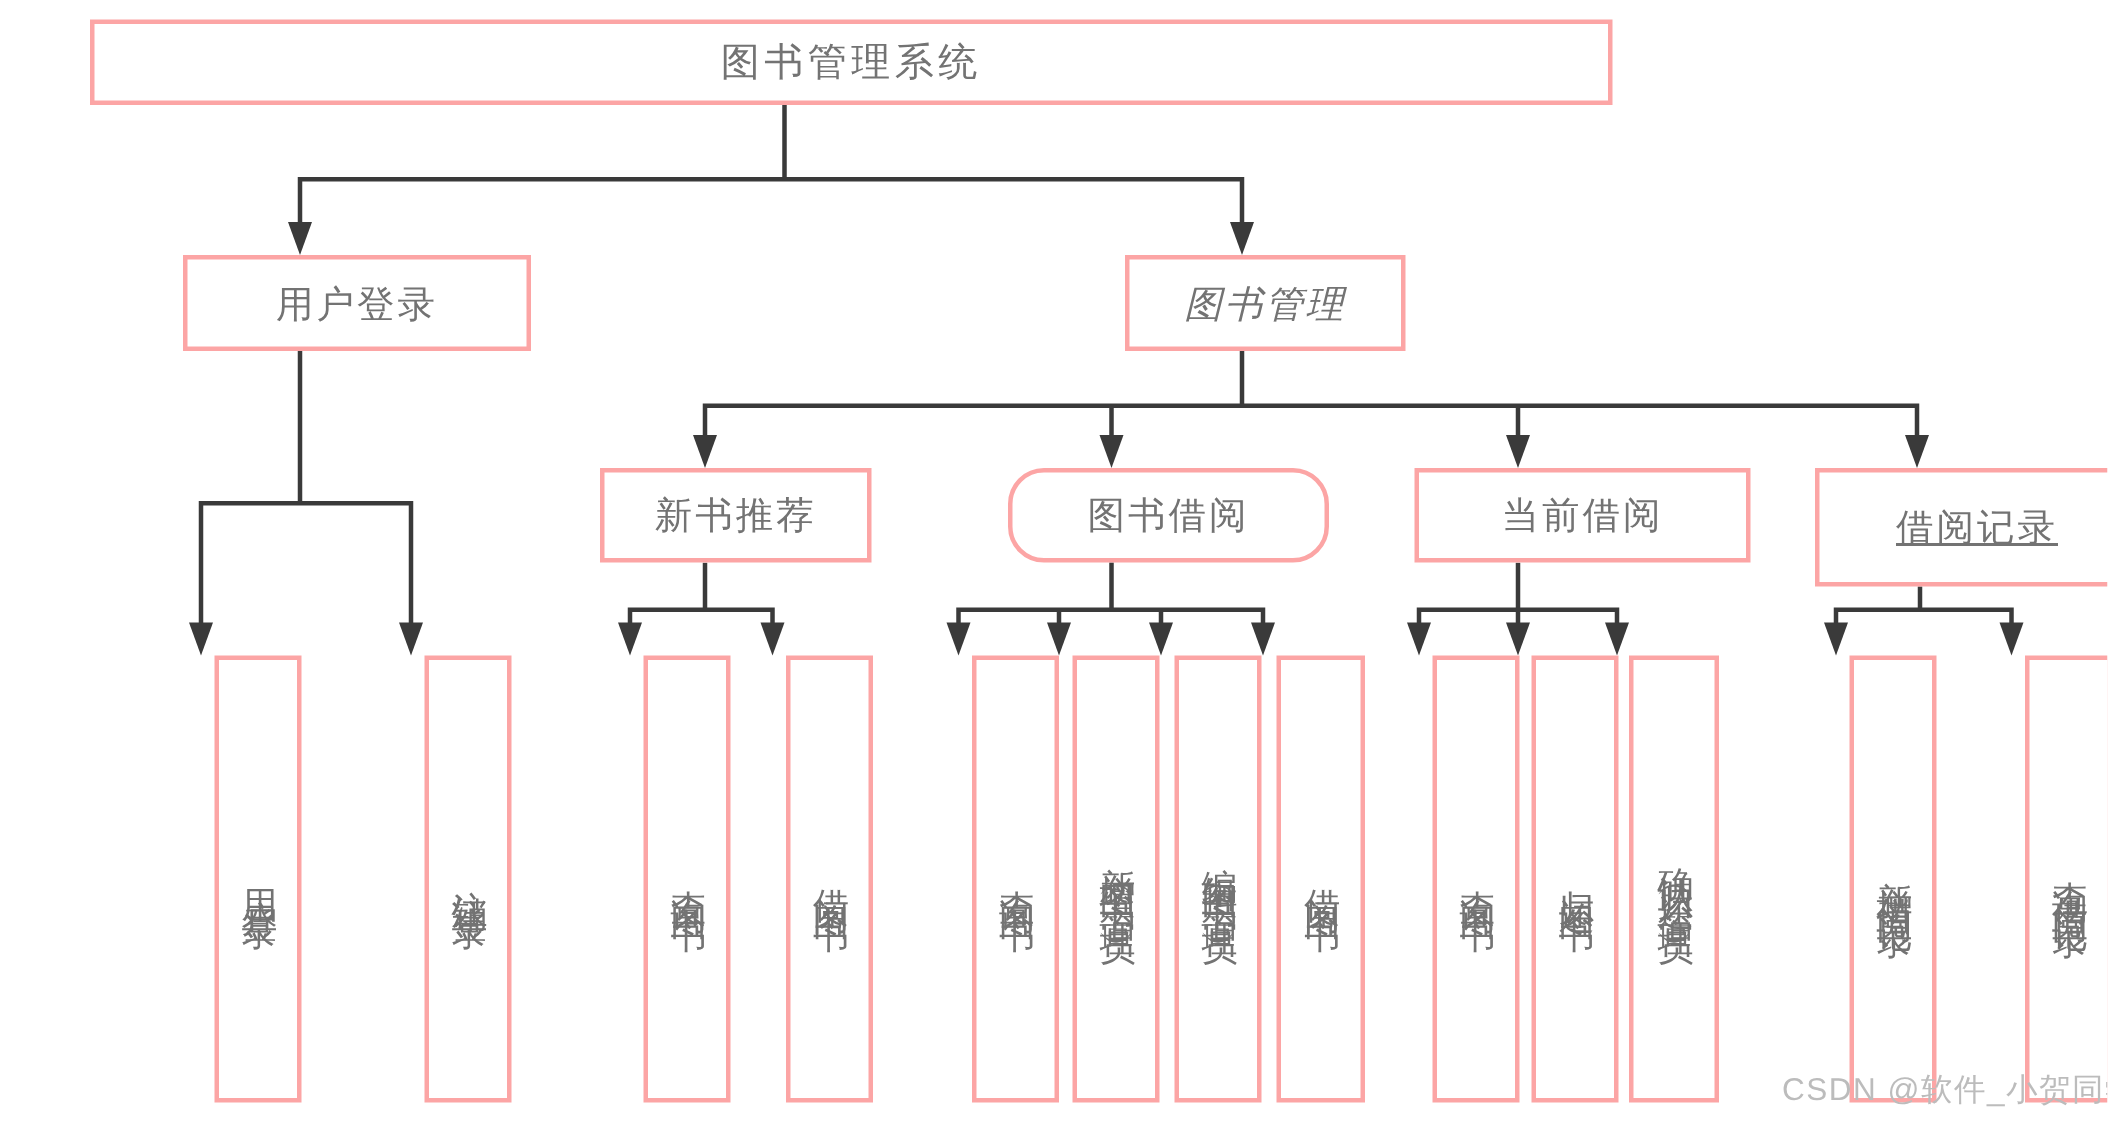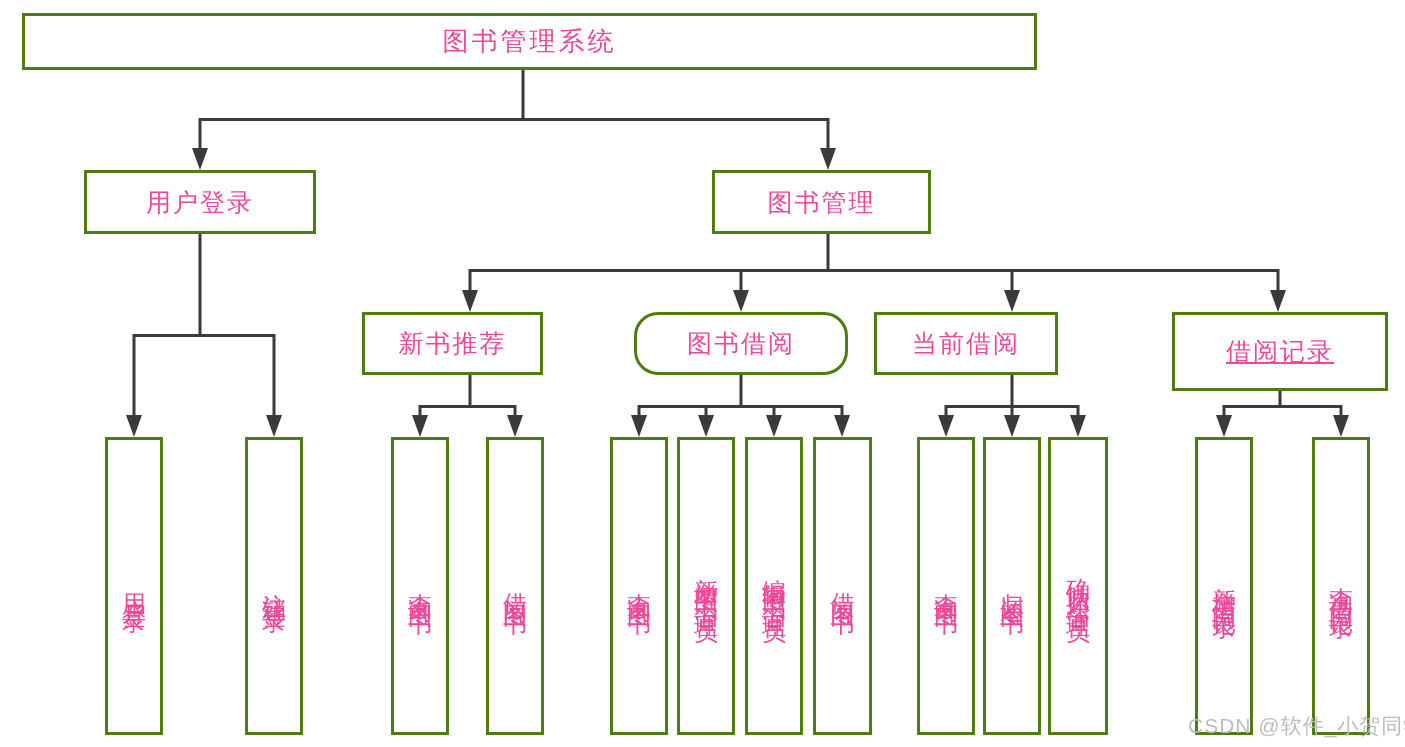--- a/index.html
+++ b/index.html
@@ -10,28 +10,29 @@
     font-family:"Liberation Sans", sans-serif;
     overflow:hidden;
   }
   .connectors{
     position:absolute;left:0;top:0;width:1405px;height:747px;
     z-index:1;
   }
   .node{
     position:absolute;
     box-sizing:border-box;
-    border:3px solid #4d7c0f;
+    border:3px solid #fca5a5;
     background:#ffffff;
-    color:#ec4899;
+    color:#737373;
     display:flex;
     align-items:center;
     justify-content:center;
     z-index:2;
     letter-spacing:2px;
+    margin-left:38px;
   }
   .hnode{font-size:25px;}
   .rootnode{font-size:26px;letter-spacing:3px;}
   .vnode{font-size:24px;}
   .vnode .vtext{
     writing-mode:vertical-rl;
     text-orientation:upright;
     letter-spacing:6px;
     line-height:1;
   }
@@ -109,25 +110,25 @@
     </g>
     <g fill="#3a3a3a" stroke="none">
       <polygon points="1216,415 1232,415 1224,437"></polygon>
       <polygon points="1333,415 1349,415 1341,437"></polygon>
     </g>
   </svg>
 
   <div class="node rootnode" style="left:22px;top:13px;width:1015px;height:57px;">图书管理系统</div>
 
   <div class="node hnode" style="left:84px;top:170px;width:232px;height:64px;">用户登录</div>
-  <div class="node hnode" style="left:712px;top:170px;width:219px;height:64px;">图书管理</div>
+  <div class="node hnode" style="left:712px;top:170px;width:187px;height:64px;font-style:italic;">图书管理</div>
 
   <div class="node hnode" style="left:362px;top:312px;width:181px;height:63px;">新书推荐</div>
   <div class="node hnode" style="left:634px;top:312px;width:214px;height:63px;border-radius:24px;">图书借阅</div>
-  <div class="node hnode" style="left:874px;top:312px;width:184px;height:63px;">当前借阅</div>
+  <div class="node hnode" style="left:905px;top:312px;width:224px;height:63px;">当前借阅</div>
   <div class="node hnode" style="left:1172px;top:312px;width:216px;height:79px;text-decoration:underline;">借阅记录</div>
 
   <div class="node vnode" style="left:105px;top:437px;width:58px;height:298px;">
     <span class="vtext">用户登录</span>
   </div>
   <div class="node vnode" style="left:245px;top:437px;width:58px;height:298px;">
     <span class="vtext">注销登录</span>
   </div>
 
   <div class="node vnode" style="left:391px;top:437px;width:58px;height:298px;">

